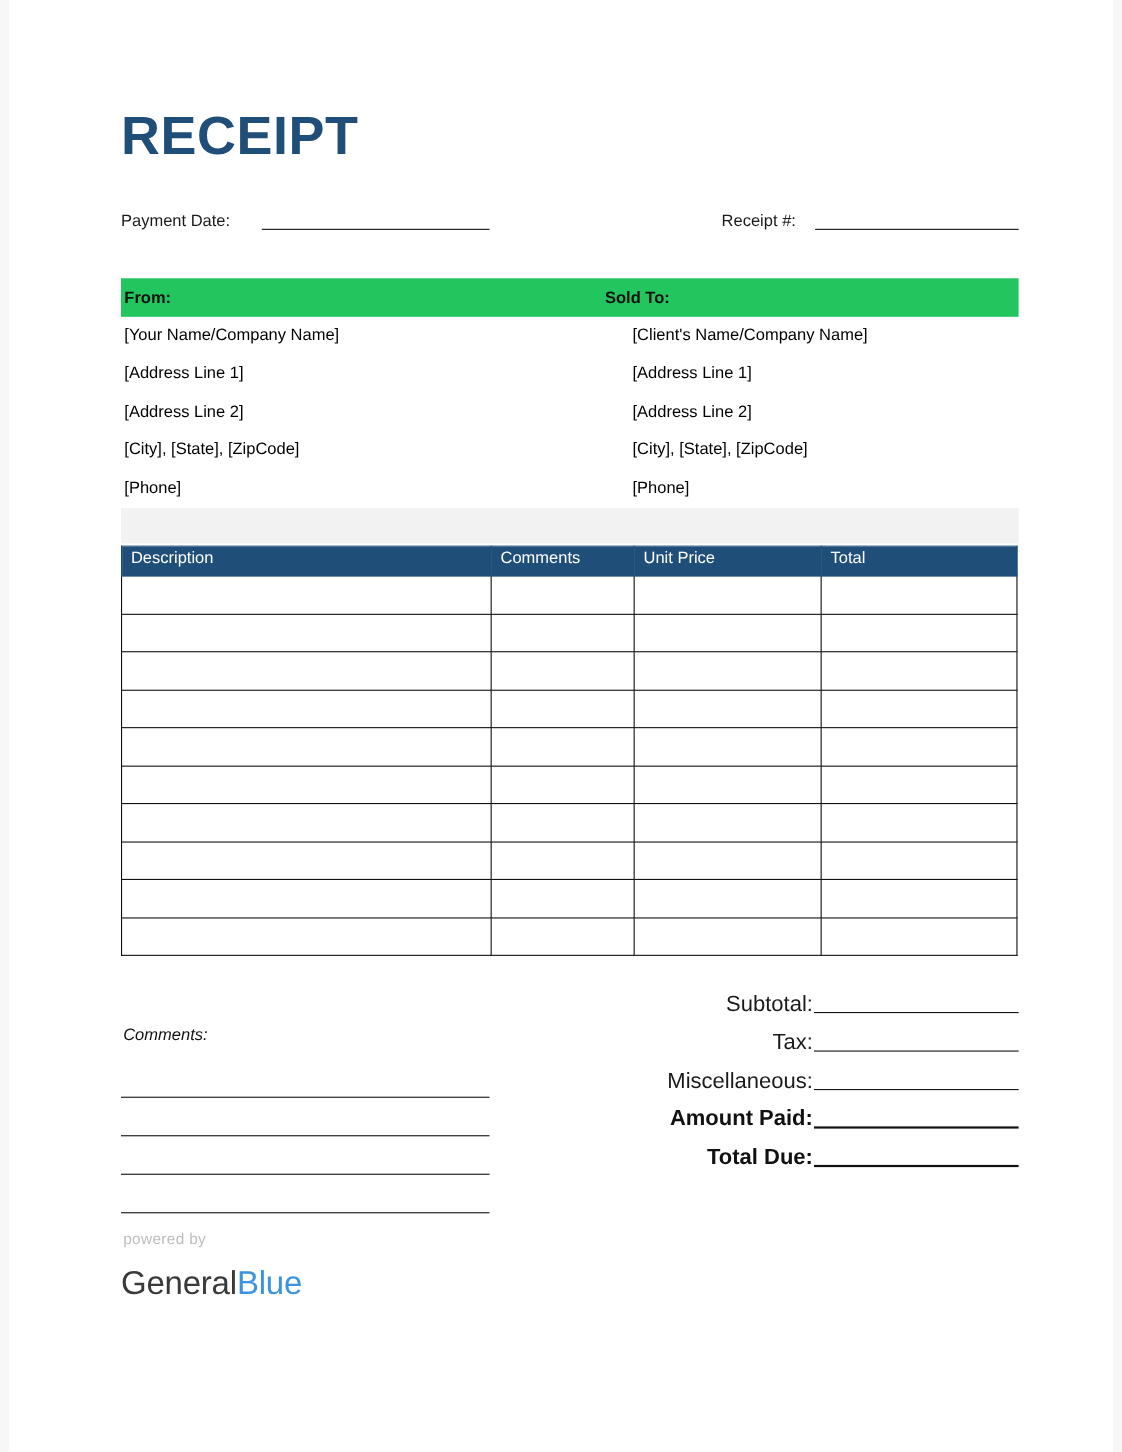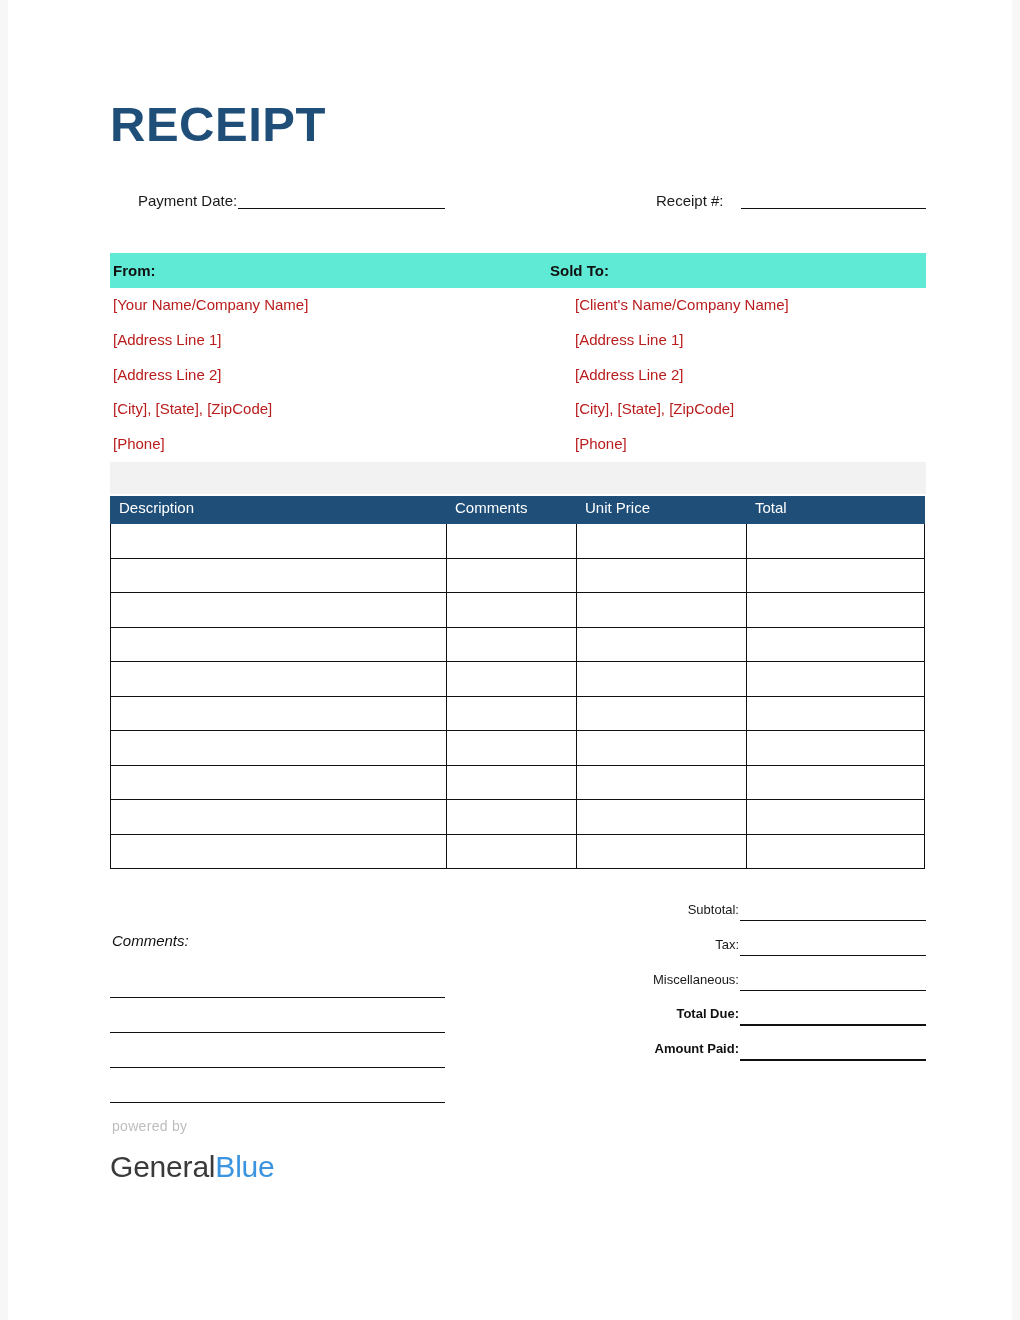--- a/index.html
+++ b/index.html
@@ -50,33 +50,33 @@
   .meta-label {
     position: absolute;
     font-size: 15px;
     color: #1a1a1a;
   }
   .meta-line {
     position: absolute;
     border-bottom: 1px solid #111111;
     height: 18px;
   }
-  .meta-payment-label { left: 0; top: 2px; margin-left: 28px; }
+  .meta-payment-label { left: 0; top: 2px; }
   .meta-payment-line { left: 128px; top: 0; width: 207px; }
   .meta-receipt-label { left: 546px; top: 2px; }
   .meta-receipt-line { left: 631px; top: 0; width: 185px; }
 
   
   .addr-header {
     position: absolute;
     left: 0;
     top: 253px;
     width: 816px;
     height: 35px;
-    background: #5eead4;
+    background: #22c55e;
   }
   .addr-header-cell {
     position: absolute;
     top: 9px;
     font-size: 15px;
     font-weight: bold;
     color: #111111;
   }
   .addr-header-from { left: 3px; }
   .addr-header-sold { left: 440px; }
@@ -90,21 +90,21 @@
   }
   .addr-col {
     position: absolute;
     top: 0;
     width: 440px;
   }
   .addr-col-left { left: 3px; }
   .addr-col-right { left: 465px; }
   .addr-line {
     font-size: 15px;
-    color: #b91c1c;
+    color: #000000;
     height: 34.8px;
     line-height: 34.8px;
     white-space: nowrap;
   }
 
   .addr-spacer {
     position: absolute;
     left: 0;
     top: 462px;
     width: 816px;
@@ -174,21 +174,21 @@
     width: 376px;
   }
   .total-row {
     position: relative;
     height: 34.8px;
   }
   .total-label {
     position: absolute;
     right: 187px;
     top: 4px;
-    font-size: 13px;
+    font-size: 20px;
     color: #1a1a1a;
     white-space: nowrap;
     text-align: center;
   }
   .total-label.bold {
     font-weight: bold;
     color: #111111;
   }
   .total-line {
     position: absolute;
@@ -349,25 +349,25 @@
       </div>
       <div class="total-row">
         <span class="total-label">Tax:</span>
         <span class="total-line"></span>
       </div>
       <div class="total-row">
         <span class="total-label">Miscellaneous:</span>
         <span class="total-line"></span>
       </div>
       <div class="total-row">
+        <span class="total-label bold">Amount Paid:</span>
+        <span class="total-line thick"></span>
+      </div>
+      <div class="total-row">
         <span class="total-label bold">Total Due:</span>
-        <span class="total-line thick"></span>
-      </div>
-      <div class="total-row">
-        <span class="total-label bold">Amount Paid:</span>
         <span class="total-line thick"></span>
       </div>
     </div>
 
     <div class="brand">
       <div class="brand-powered">powered by</div>
       <div class="brand-name">
         <span class="brand-general">General</span><span class="brand-blue">Blue</span>
       </div>
     </div>

